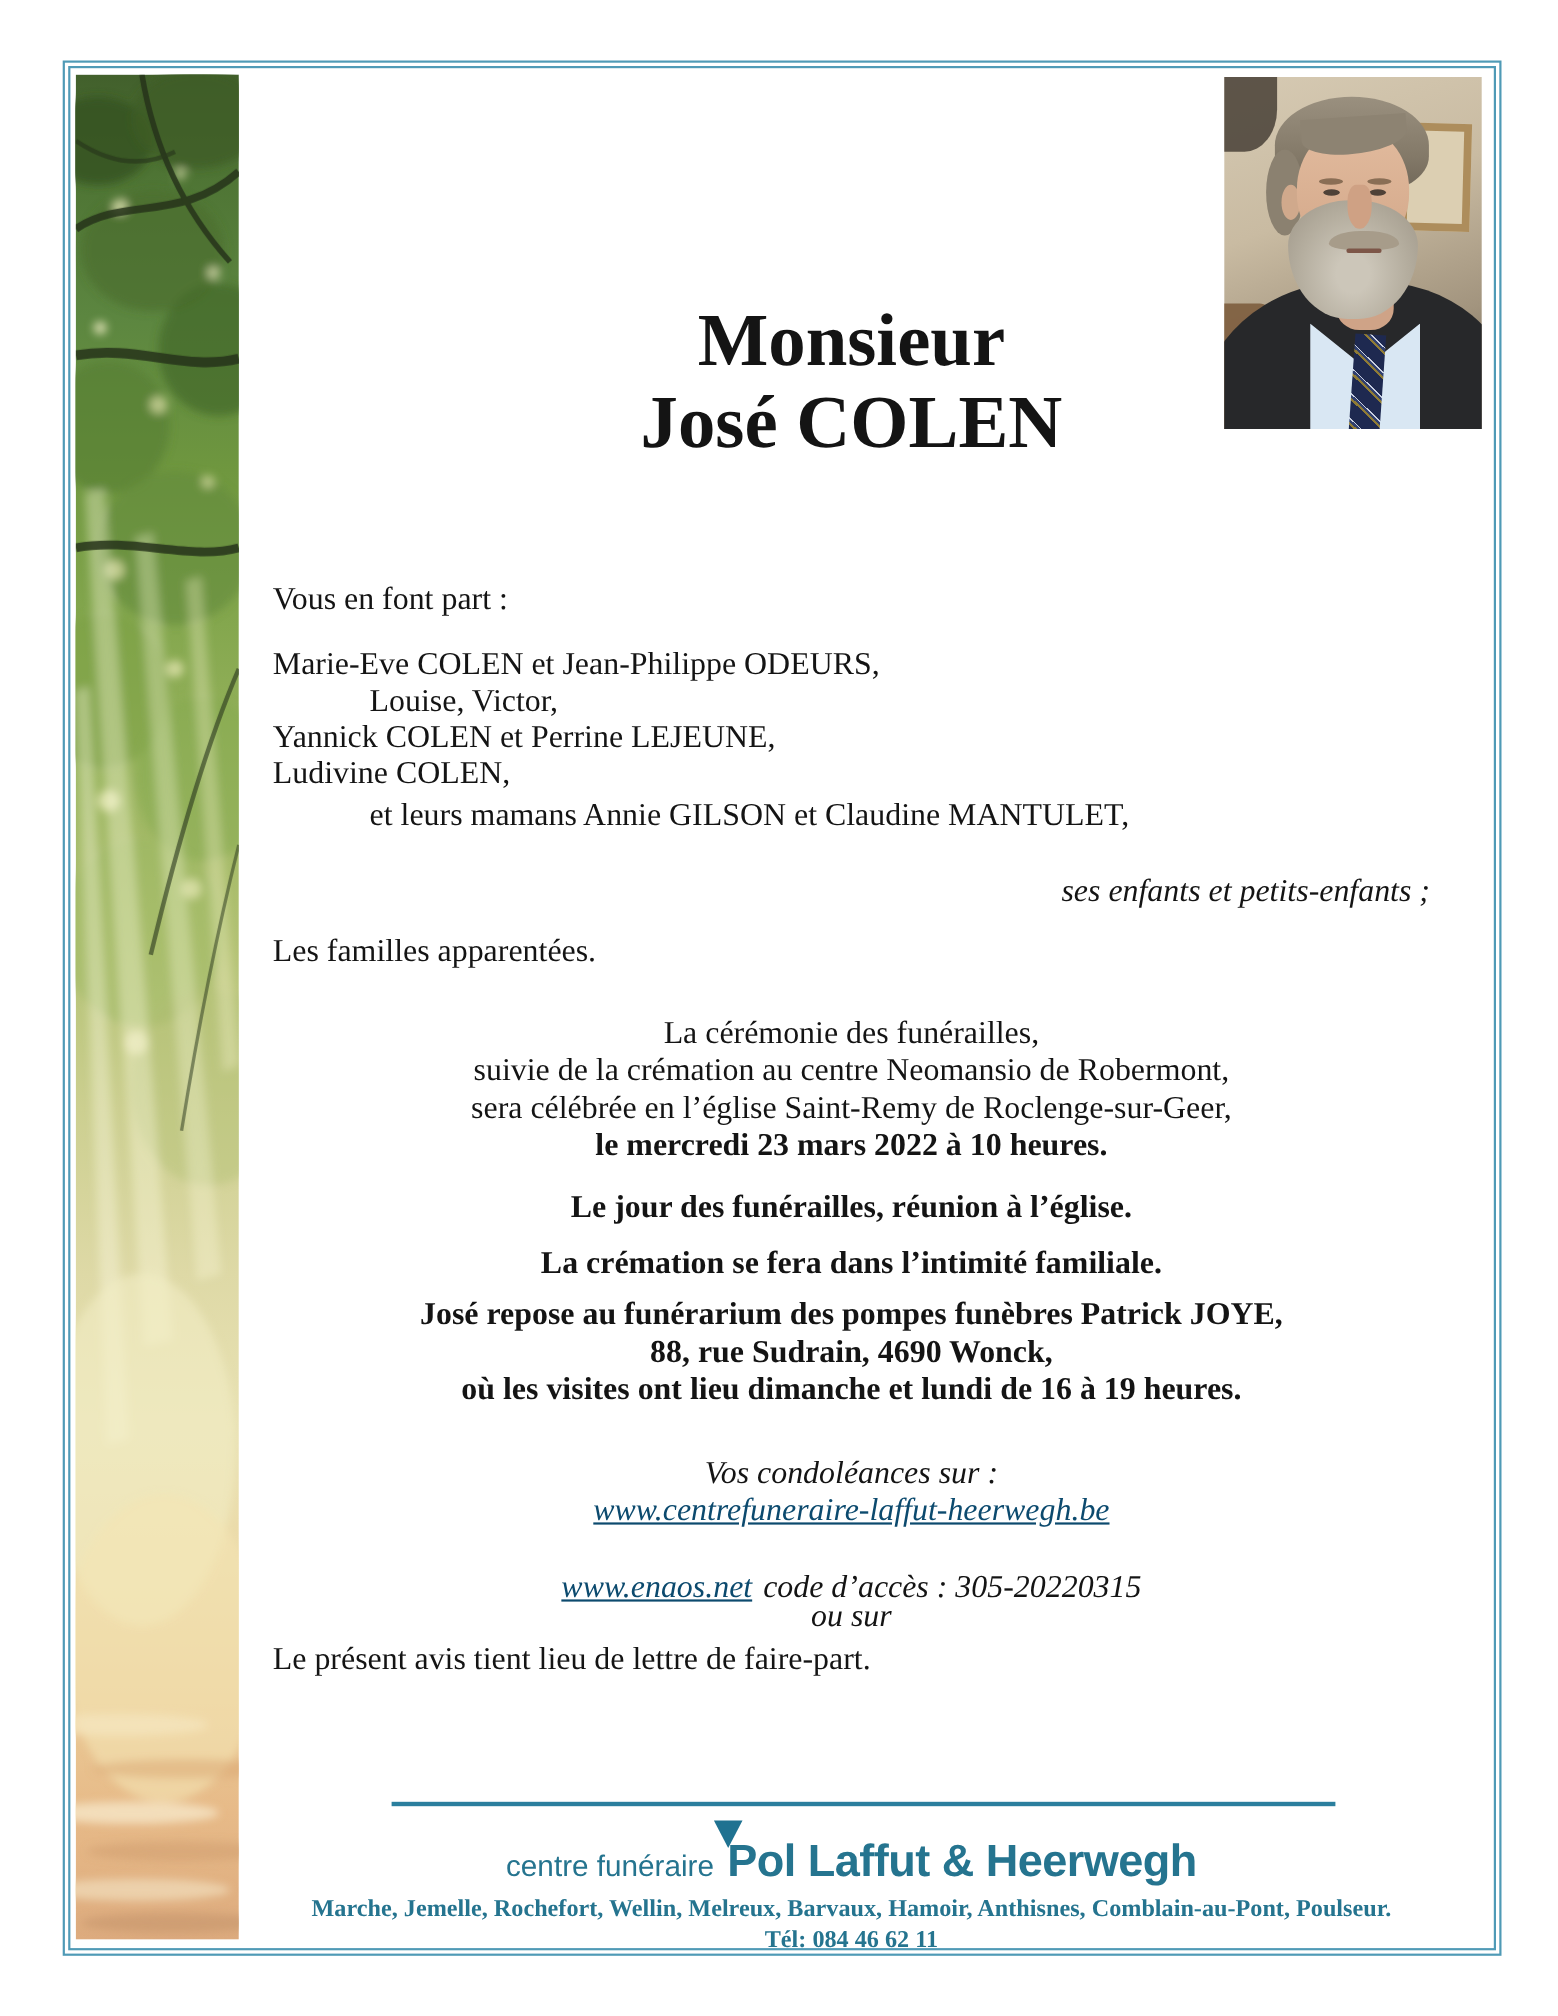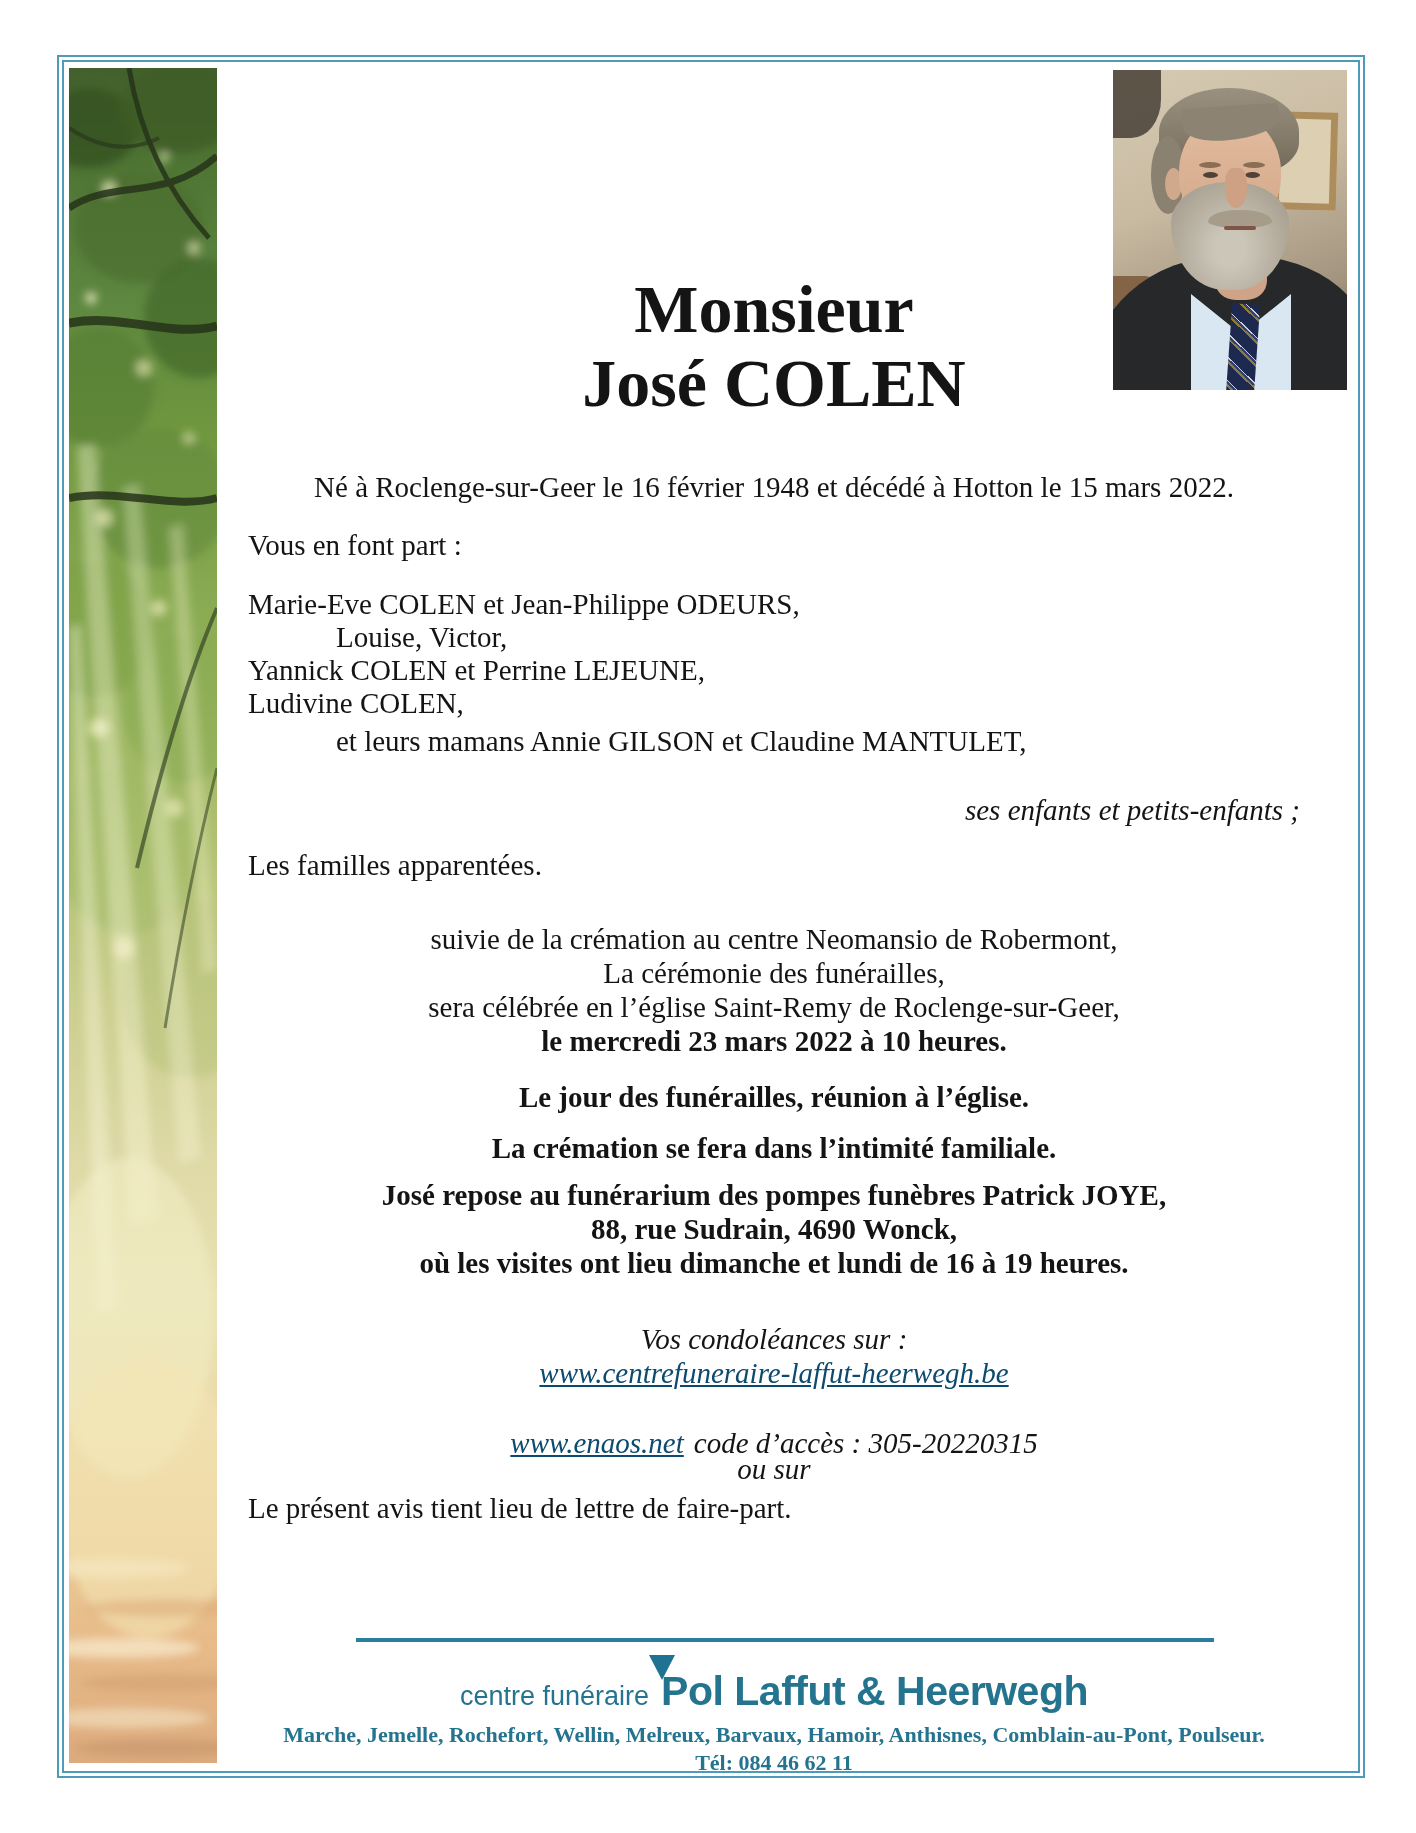--- a/index.html
+++ b/index.html
@@ -166,36 +166,35 @@
     <div class="p-nose"></div>
     <div class="p-mustache"></div>
     <div class="p-mouth"></div>
   </div>
 
   <div class="tb title">
     <div>Monsieur</div>
     <div>José COLEN</div>
   </div>
 
-  <div class="tb center" style="top:470px;">Né à Roclenge-sur-Geer le 16 février 1948 et décédé à Hotton le 15 mars 2022.</div>
   <div class="tb" style="top:528px;">Vous en font part :</div>
 
   <div class="tb" style="top:588px;">
     <div class="fam-line">Marie-Eve COLEN et Jean-Philippe ODEURS,</div>
     <div class="fam-line indent">Louise, Victor,</div>
     <div class="fam-line">Yannick COLEN et Perrine LEJEUNE,</div>
     <div class="fam-line">Ludivine COLEN,</div>
   </div>
   <div class="tb indent" style="top:724px;">et leurs mamans Annie GILSON et Claudine MANTULET,</div>
   <div class="tb right i" style="top:793px;">ses enfants et petits-enfants ;</div>
   <div class="tb" style="top:848px;">Les familles apparentées.</div>
 
   <div class="tb center" style="top:922px;">
+    <div>La cérémonie des funérailles,</div>
     <div>suivie de la crémation au centre Neomansio de Robermont,</div>
-    <div>La cérémonie des funérailles,</div>
     <div>sera célébrée en l’église Saint-Remy de Roclenge-sur-Geer,</div>
     <div class="b">le mercredi 23 mars 2022 à 10 heures.</div>
   </div>
   <div class="tb center b" style="top:1080px;">Le jour des funérailles, réunion à l’église.</div>
   <div class="tb center b" style="top:1131px;">La crémation se fera dans l’intimité familiale.</div>
 
   <div class="tb center b" style="top:1178px;">
     <div>José repose au funérarium des pompes funèbres Patrick JOYE,</div>
     <div>88, rue Sudrain, 4690 Wonck,</div>
     <div>où les visites ont lieu dimanche et lundi de 16 à 19 heures.</div>

